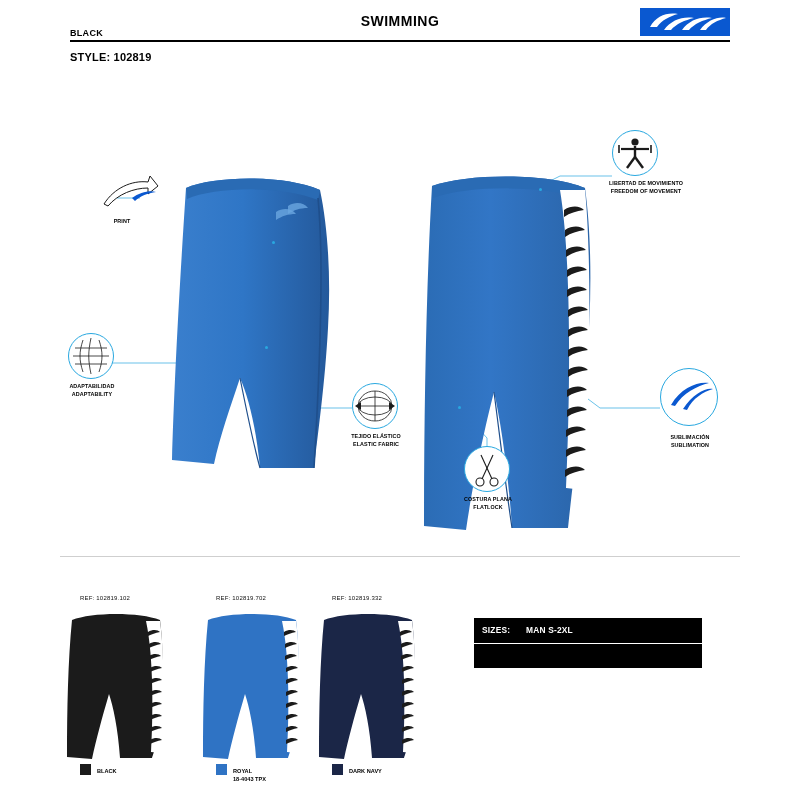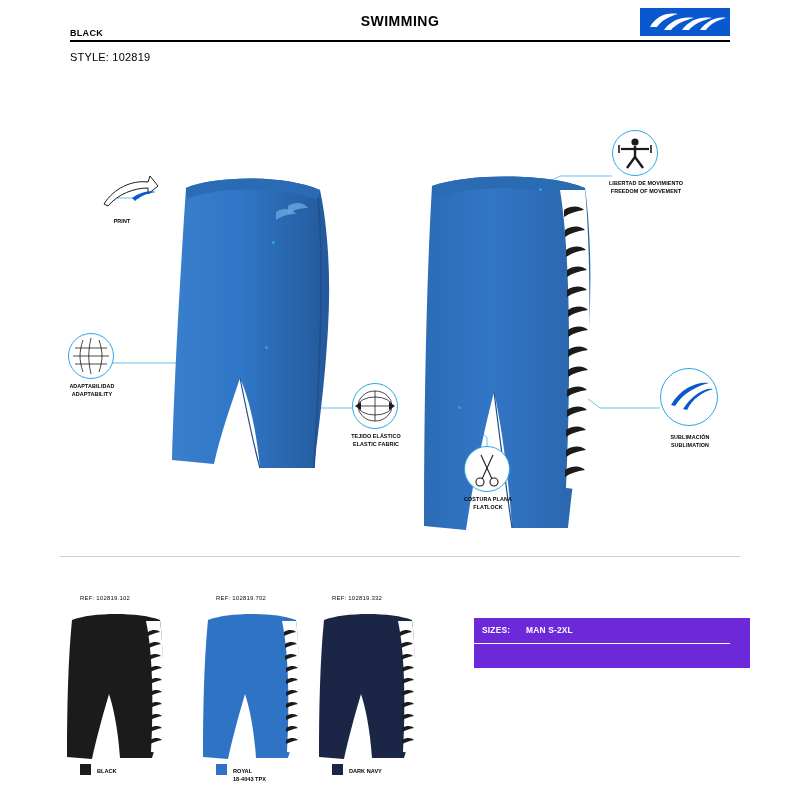--- a/index.html
+++ b/index.html
@@ -23,21 +23,21 @@
   }
   .header-title {
     position:absolute; left:0; top:13px; width:800px;
     text-align:center; font-size:14px; font-weight:bold; letter-spacing:0.5px;
   }
   .header-rule {
     position:absolute; left:70px; top:40px; width:660px; height:2px; background:#000;
   }
   .header-style {
     position:absolute; left:70px; top:51px;
-    font-size:11px; font-weight:normal; letter-spacing:0.2px;
+    font-size:11px; font-weight:bold; letter-spacing:0.2px;
   }
   
   .logo {
     position:absolute; right:70px; top:8px; width:90px; height:28px;
     background:#0a58d0;
   }
   .logo svg { display:block; }
 
   
   .main {
@@ -81,22 +81,22 @@
   }
   .swatch-box {
     position:absolute; width:11px; height:11px;
   }
   .swatch-name {
     position:absolute; font-size:5.6px; font-weight:bold; line-height:1.5;
   }
 
   
   .spec {
-    position:absolute; left:474px; top:618px; width:276px; height:50px;
-    background:#6d28d9; color:#fff;
+    position:absolute; left:474px; top:618px; width:228px; height:50px;
+    background:#000000; color:#fff;
   }
   .spec-row {
     position:relative; height:24px; display:flex; align-items:center;
     padding-left:8px; font-size:8.4px; font-weight:bold; letter-spacing:0.2px;
   }
   .spec-divider { position:absolute; left:0; top:25px; width:256px; height:1px; background:#fff; }
   .spec-key { min-width:44px; }
   .spec-val { }
 </style>
 </head>

